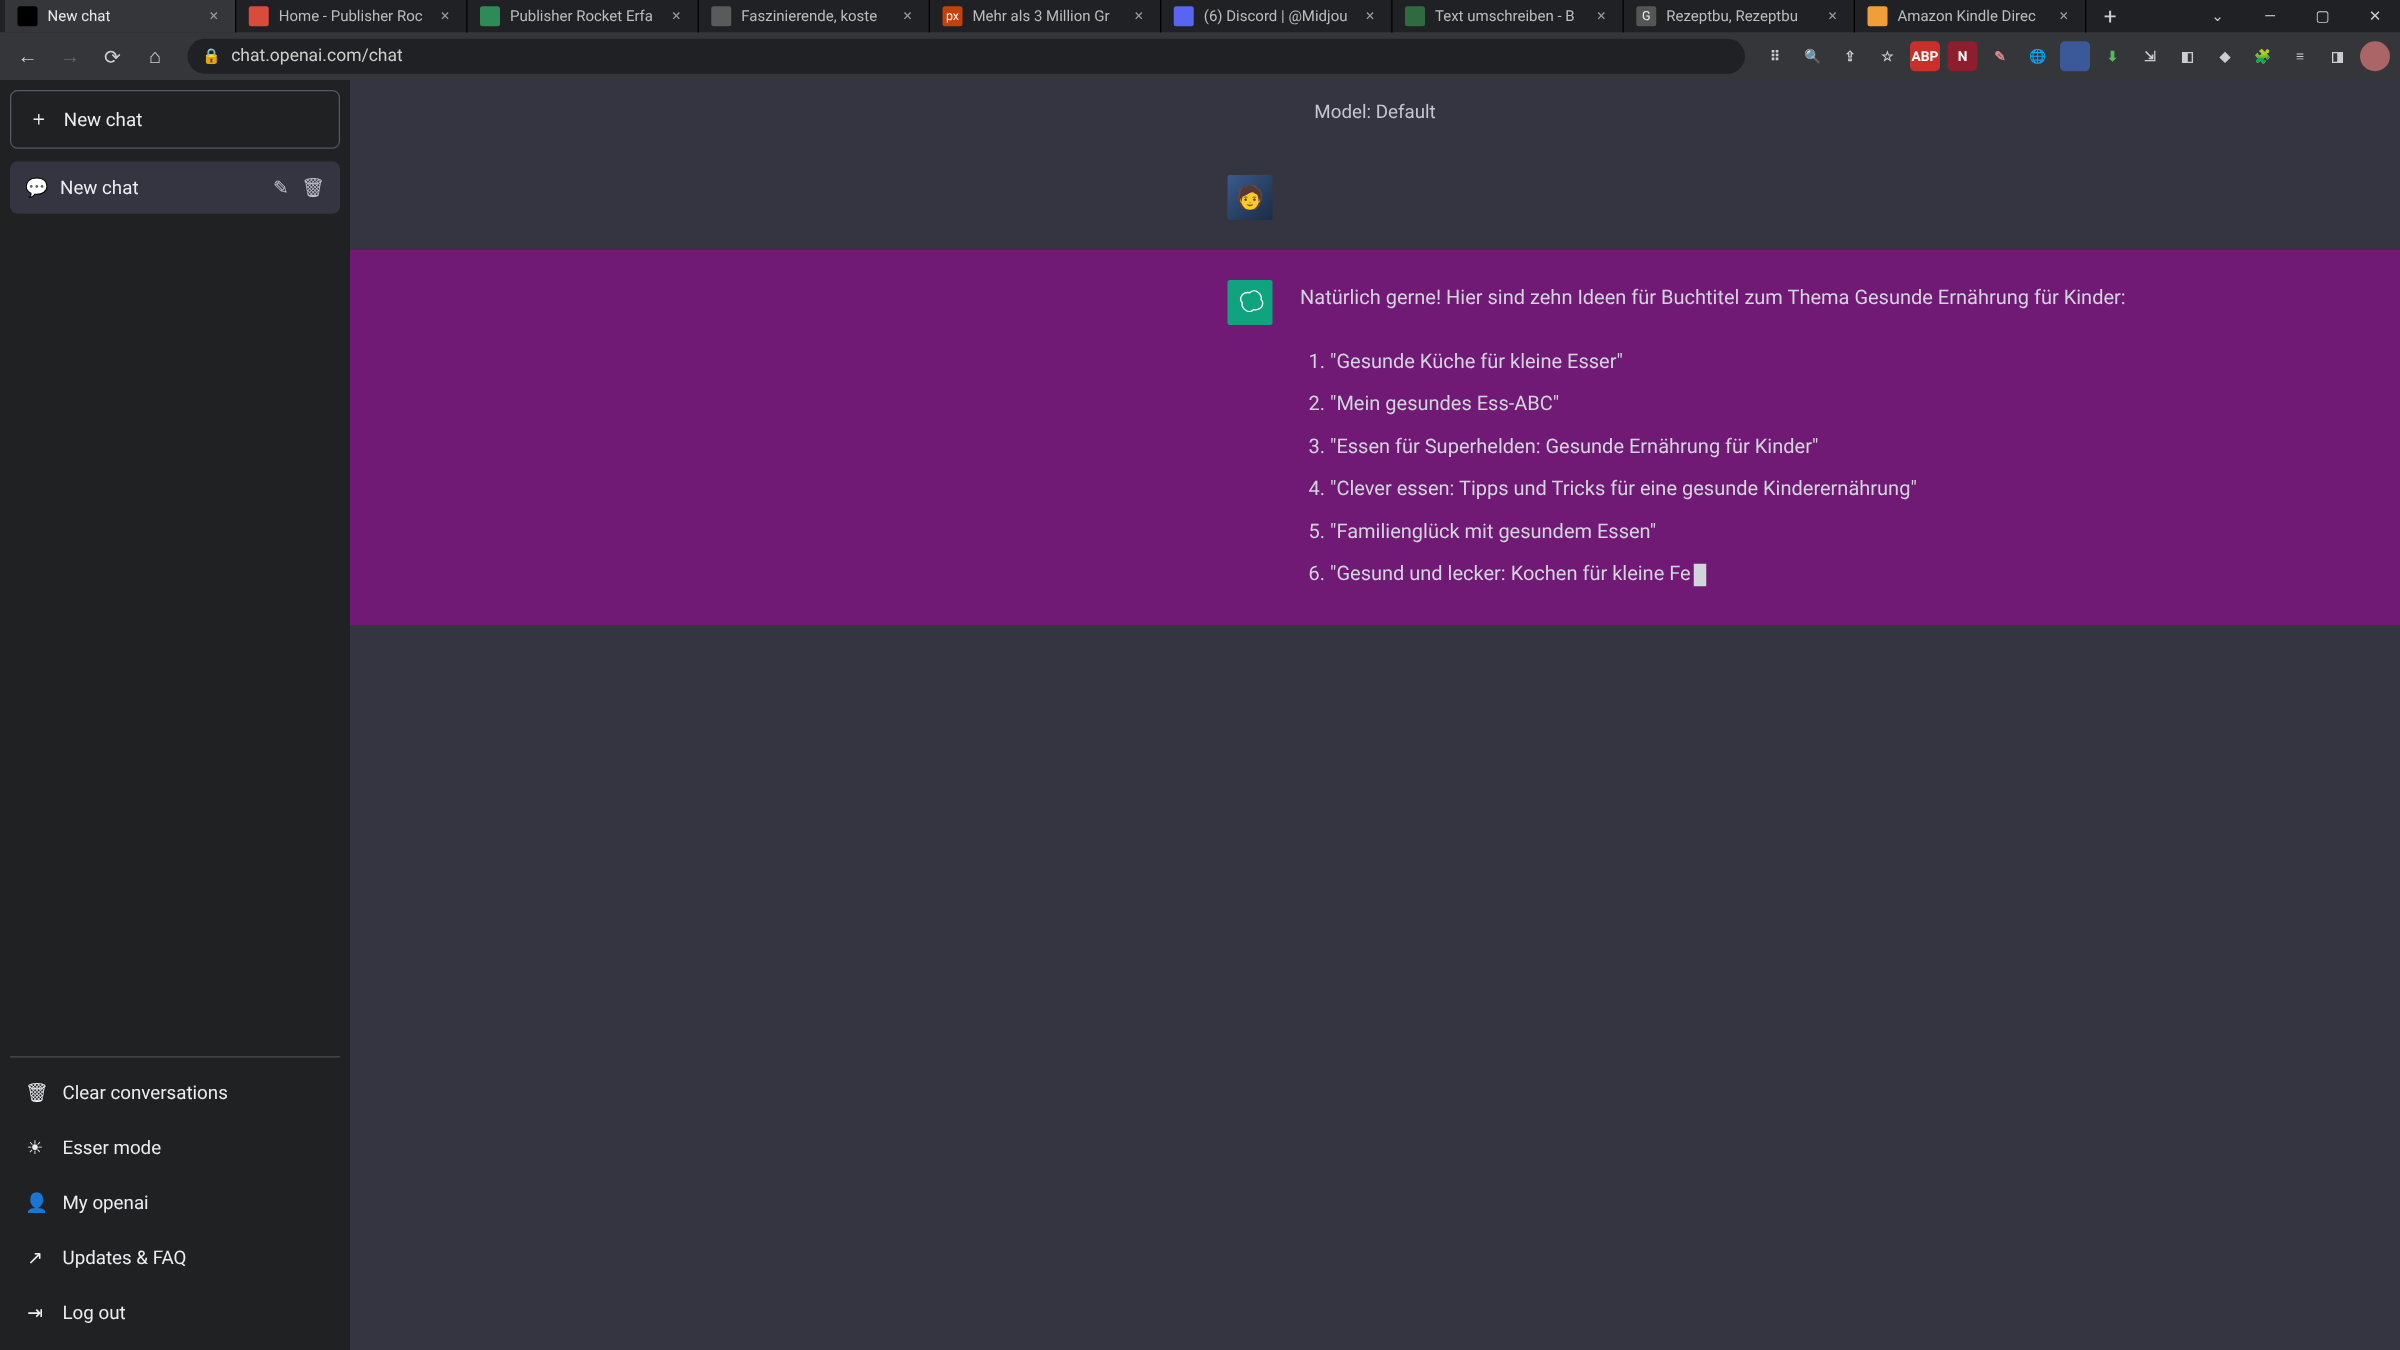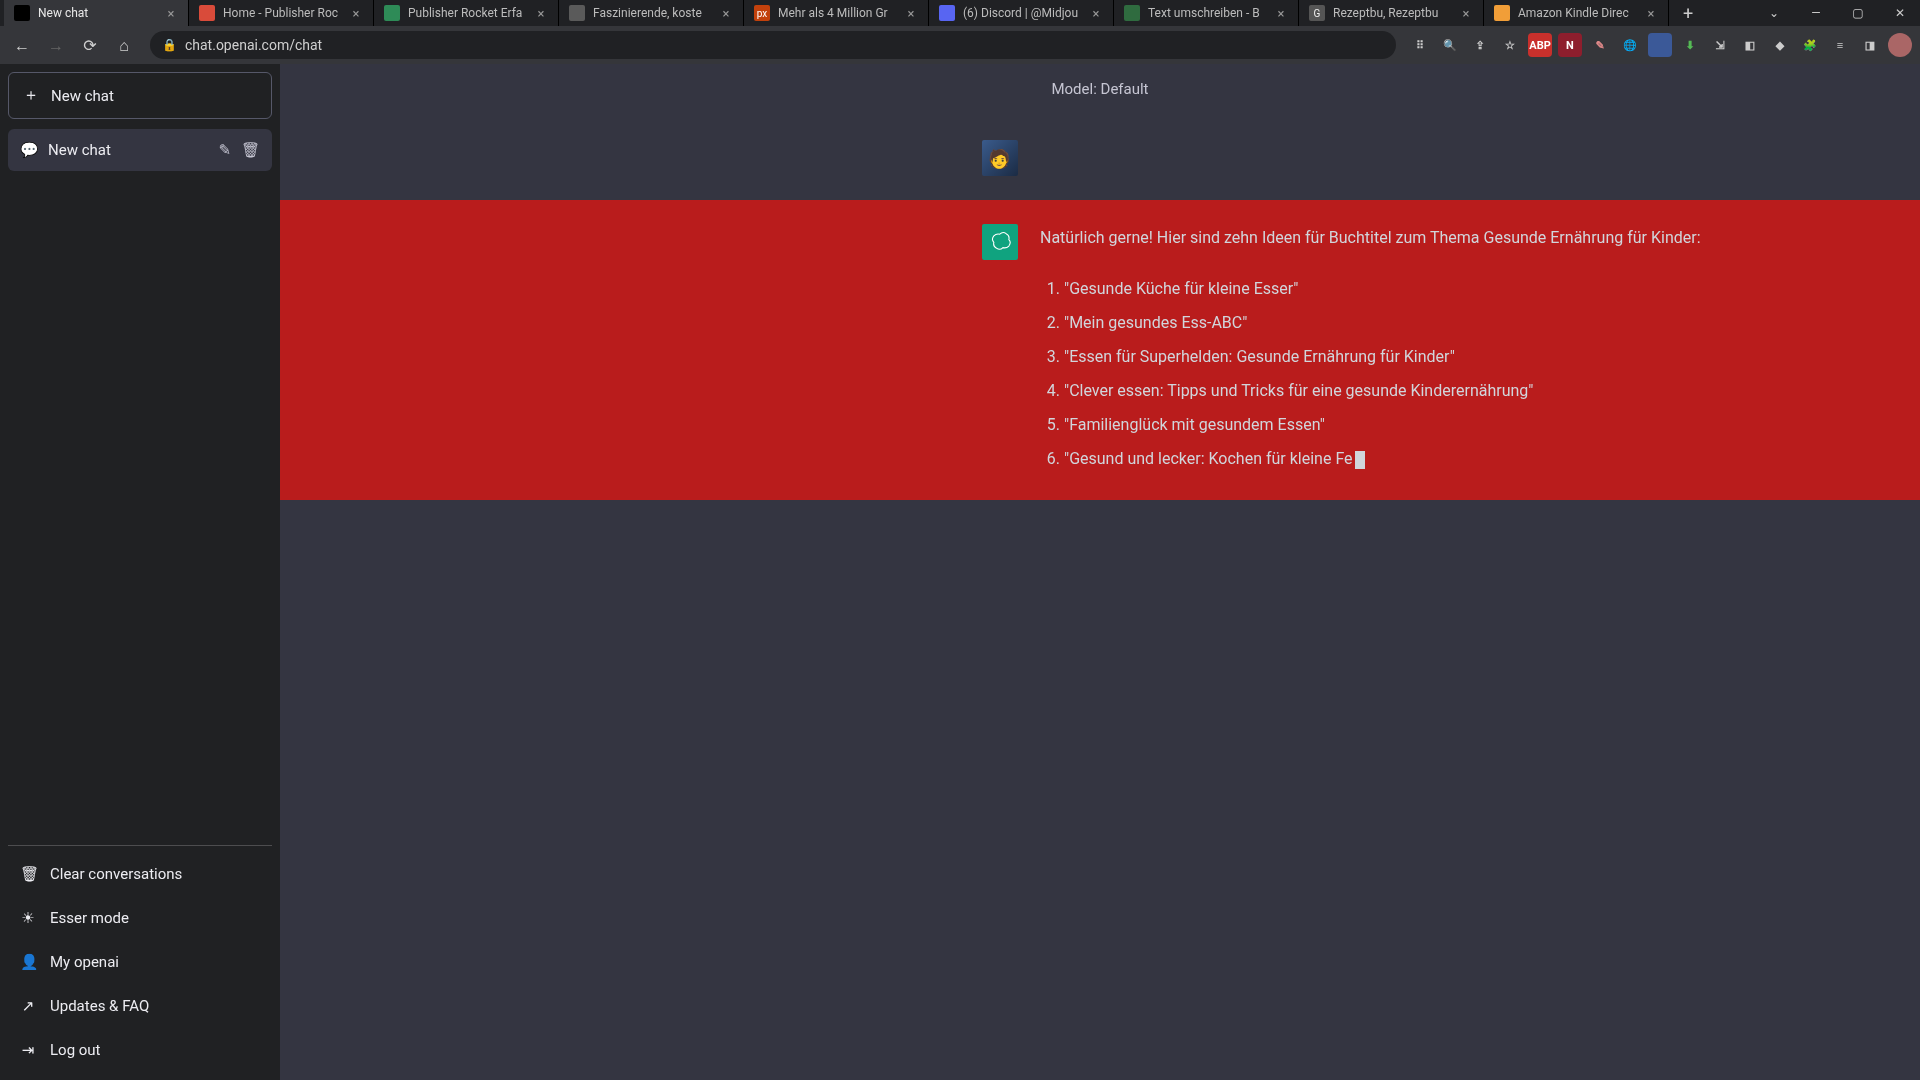--- a/index.html
+++ b/index.html
@@ -39,21 +39,21 @@
 .side-link { display:flex; align-items:center; gap:14px; padding: 13px 12px; color:#ececf1; font-size:15px; border-radius:6px; }
 .side-link .icon { width:16px; text-align:center; }
 
 .main { flex:1; display:flex; flex-direction:column; position:relative; }
 .model-bar { text-align:center; color:#c5c5d2; font-size:15px; padding: 16px 0 18px; }
 .msg { display:flex; padding: 24px 0; }
 .msg .avatar { width:36px; height:36px; border-radius:2px; flex-shrink:0; margin-right: 22px; }
 .msg .content { max-width: 680px; color:#d1d5db; font-size:16px; line-height:1.75; }
 .msg.user { background:#343541; }
 .msg.user .avatar { background: linear-gradient(135deg,#3a5b8c,#1b2b44); display:flex; align-items:center; justify-content:center; font-size:18px; }
-.msg.assistant { background:#b91c1c; }
+.msg.assistant { background:#701a75; }
 .msg.assistant .avatar { background:#10a37f; display:flex; align-items:center; justify-content:center; }
 .msg.assistant .avatar svg { width:22px; height:22px; }
 ol.ideas { margin-top: 20px; padding-left: 24px; }
 ol.ideas li { padding: 3px 0; }
 .cursor-block { display:inline-block; width:10px; height:18px; background:#d1d5db; vertical-align:middle; margin-left:2px; }
 
 .bottom-area { position:absolute; bottom:0; left:0; right:0; padding: 0 0 28px; display:flex; flex-direction:column; align-items:center; gap:14px; }
 .stop-btn { border:1px solid #565869; color:#d9d9e3; background:transparent; padding: 9px 16px; border-radius:4px; display:flex; align-items:center; gap:10px; font-size:14px; }
 .stop-btn .sq { width:11px; height:11px; border:1.5px solid #d9d9e3; border-radius:2px; }
 .input-wrap { width: 850px; background:#40414f; border-radius:6px; box-shadow: 0 0 0 1px rgba(0,0,0,.1), 0 2px 6px rgba(0,0,0,.3); padding: 16px 50px 16px 18px; position:relative; }
@@ -86,21 +86,21 @@
     <span class="title">Publisher Rocket Erfa</span>
     <span class="close">×</span>
   </div>
   <div class="tab">
     <span class="favicon" style="background:#5a5a5a"></span>
     <span class="title">Faszinierende, koste</span>
     <span class="close">×</span>
   </div>
   <div class="tab">
     <span class="favicon" style="background:#c2410c">px</span>
-    <span class="title">Mehr als 4 Million Gr</span>
+    <span class="title">Mehr als 3 Million Gr</span>
     <span class="close">×</span>
   </div>
   <div class="tab">
     <span class="favicon" style="background:#5865F2"></span>
     <span class="title">(6) Discord | @Midjou</span>
     <span class="close">×</span>
   </div>
   <div class="tab">
     <span class="favicon" style="background:#2f6b3f"></span>
     <span class="title">Text umschreiben - B</span>

